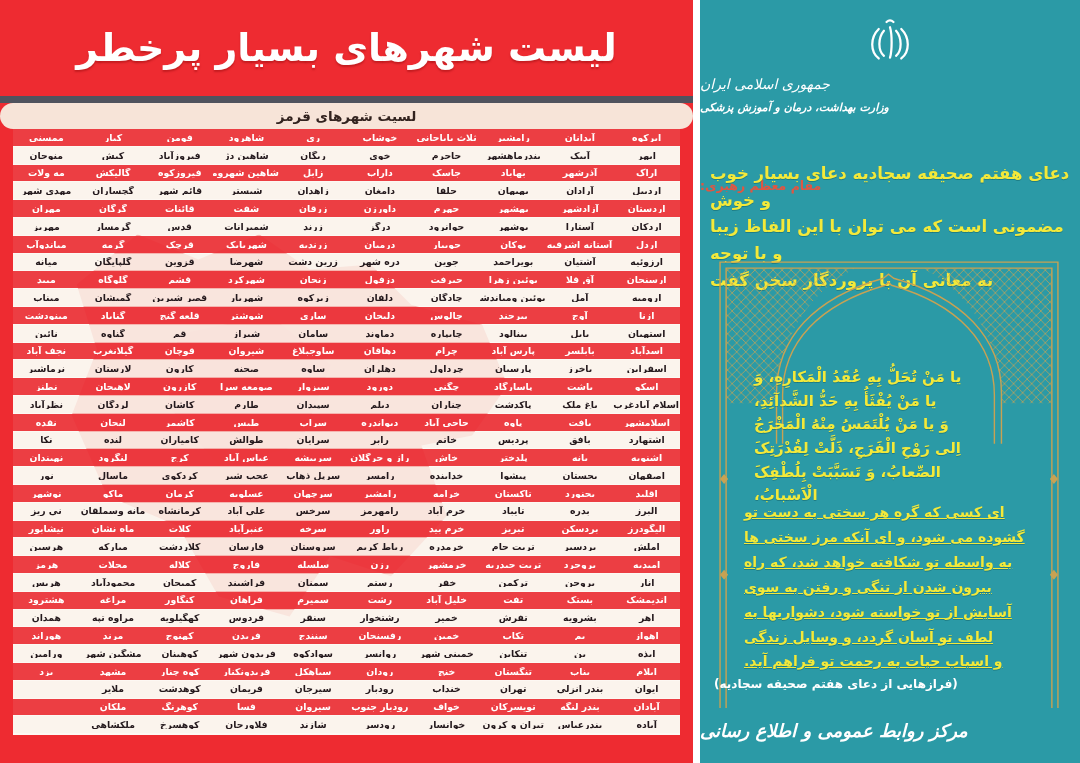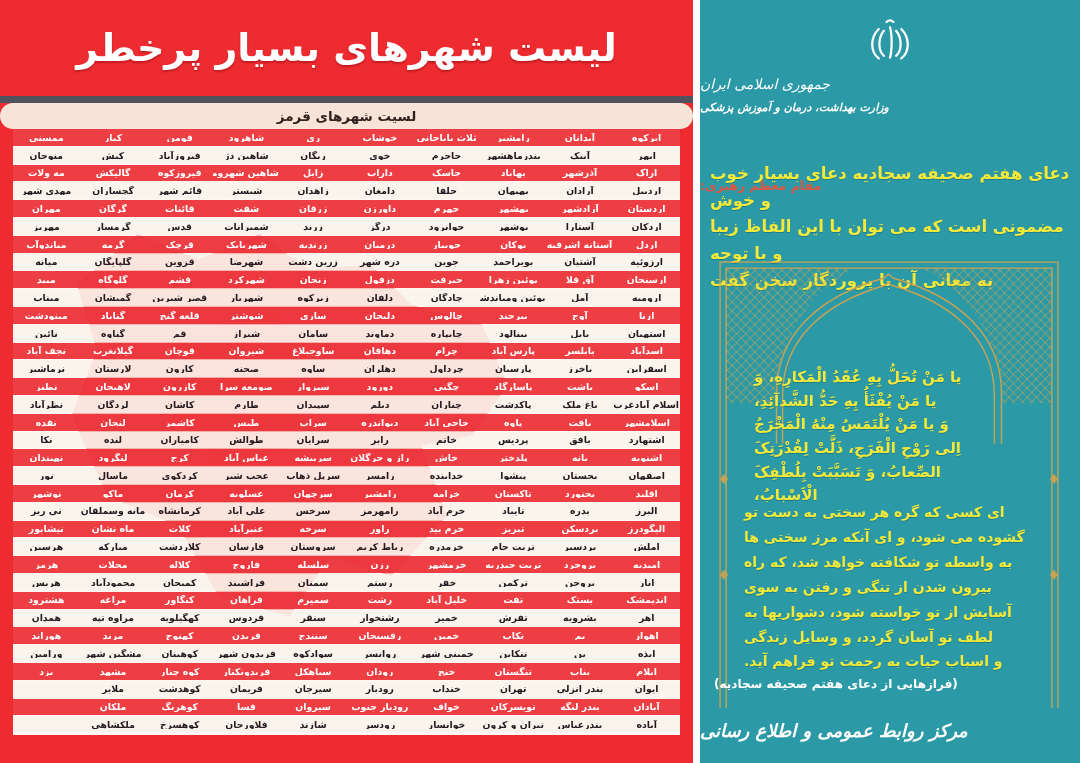--- a/index.html
+++ b/index.html
@@ -64,20 +64,21 @@
   .prayer-text{
     position:absolute;top:102px;left:40px;right:40px;
     color:#F3E93A;font-size:15px;font-weight:900;line-height:1.58;
     text-shadow:0 1px 0 rgba(0,60,60,.3);
     margin-top:12px;
   }
   .prayer-translation{
     position:absolute;top:248px;left:30px;right:30px;
     color:#F3E93A;font-size:14px;font-weight:900;line-height:1.78;
     text-shadow:0 1px 0 rgba(0,60,60,.3);
+    text-decoration:underline;
   }
   .source-caption{
     position:absolute;top:425px;left:0;right:0;
     color:#ffffff;font-size:12px;font-weight:bold;
   }
   .pr-signature{
     position:absolute;top:720px;left:0;right:0;
     color:#ffffff;font-size:18px;font-style:italic;font-weight:bold;letter-spacing:.5px;
   }
 </style>

